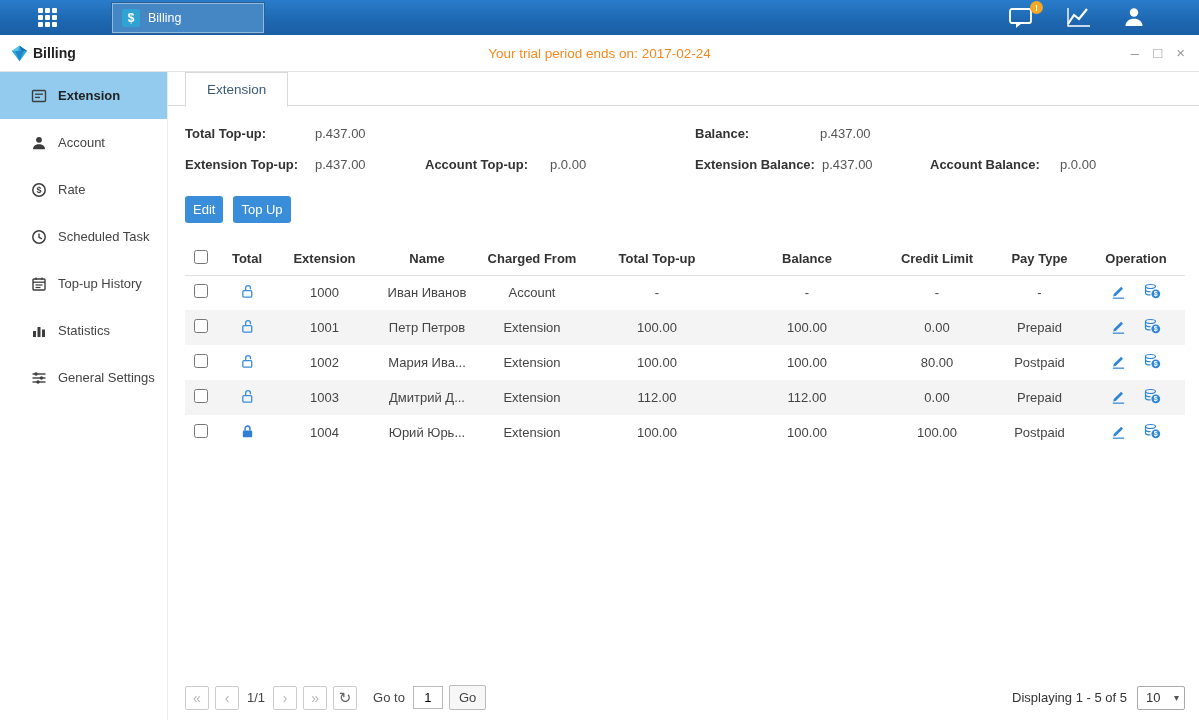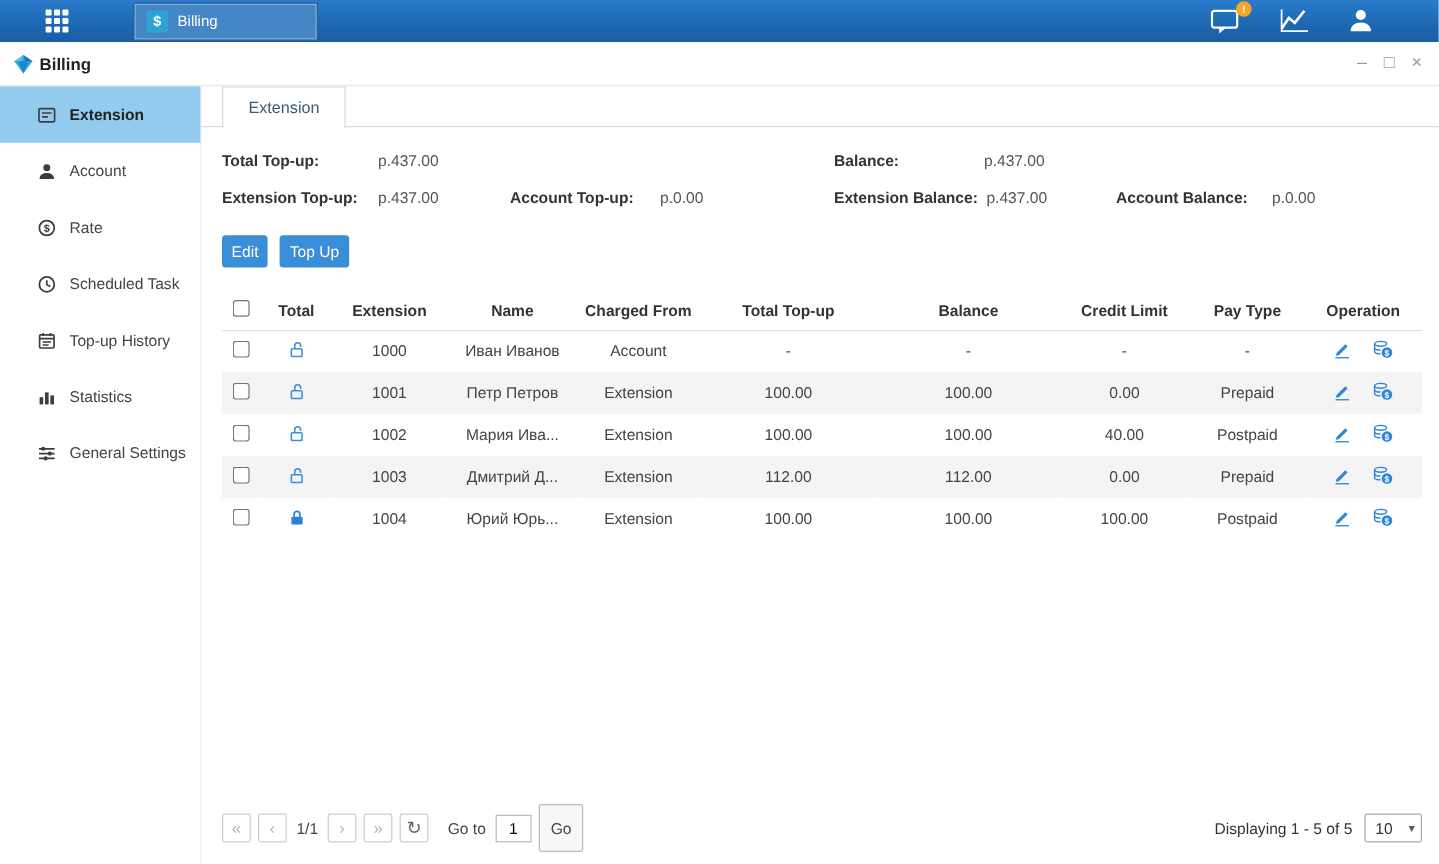--- a/index.html
+++ b/index.html
@@ -116,21 +116,21 @@
     margin-right:6px; color:#b5b5b5; font-size:14px; cursor:pointer;
   }
   .pg-box.refresh { color:#666; font-size:15px; }
   .pg-label { margin:0 8px 0 2px; color:#444; }
   .goto-label { margin:0 8px 0 10px; color:#444; }
   .goto-input {
     width:30px; height:23px; border:1px solid #bbb; text-align:center; font-size:13px;
     font-family:inherit; margin-right:6px;
   }
   .go-btn {
-    height:40px; padding:0 9px; border:1px solid #bbb; background:#f7f7f7; border-radius:2px;
+    height:25px; padding:0 9px; border:1px solid #bbb; background:#f7f7f7; border-radius:2px;
     font-size:13px; font-family:inherit; color:#444; cursor:pointer;
   }
   .pg-right { margin-left:auto; display:flex; align-items:center; gap:10px; }
   .displaying { color:#333; }
   .page-size {
     width:48px; height:24px; border:1px solid #aaa; border-radius:2px; background:#fff;
     display:flex; align-items:center; justify-content:space-between; padding:0 5px 0 8px;
     cursor:pointer; color:#333;
   }
   .page-size .caret { font-size:10px; color:#555; }
@@ -178,20 +178,21 @@
 <div class="window-header">
   <span class="win-logo">
     <svg viewBox="0 0 20 20" width="17" height="17">
       <polygon points="10,1 19,7 10,19 1,7" fill="#2ea8dd"></polygon>
       <polygon points="10,1 19,7 12,7" fill="#1b72b8"></polygon>
       <polygon points="1,7 8,7 10,1" fill="#55c7ef"></polygon>
       <polygon points="10,19 5,7 15,7" fill="#1f86c9"></polygon>
     </svg>
   </span>
   <span class="win-title">Billing</span>
+  <div class="trial-notice">Your trial period ends on: 2017-02-24</div>
   <div class="win-controls">
     <span>–</span>
     <span>□</span>
     <span>×</span>
   </div>
 </div>
 
 <div class="sidebar">
   <div class="sidebar-item active">
     <svg class="sicon" viewBox="0 0 16 16">
@@ -378,21 +379,21 @@
                 <rect x="3" y="7" width="9.5" height="7" rx="1" fill="none" stroke="#3b8ede" stroke-width="1.4"></rect>
                 <path d="M6 7 V4.4 a2.6 2.6 0 0 1 5.2 0 V5.6" fill="none" stroke="#3b8ede" stroke-width="1.4"></path>
               </svg>
             
           </td>
           <td>1002</td>
           <td>Мария Ива...</td>
           <td>Extension</td>
           <td>100.00</td>
           <td>100.00</td>
-          <td>40.00</td>
+          <td>80.00</td>
           <td>Postpaid</td>
           <td class="op-cell">
             <span><svg width="15" height="16" viewBox="0 0 16 17">
                   <path d="M3 11.8 L10.8 4 L12.8 6 L5 13.8 L2.4 14.4 Z" fill="#2f86d8"></path>
                   <rect x="2" y="15.5" width="12" height="1.3" fill="#2f86d8"></rect>
                 </svg></span>
             <span><svg width="17" height="16" viewBox="0 0 17 16">
                   <ellipse cx="6.5" cy="3.5" rx="5" ry="2" fill="none" stroke="#2f86d8" stroke-width="1.2"></ellipse>
                   <path d="M1.5 3.5 v3.2 c0 1.1 2.2 2 5 2" fill="none" stroke="#2f86d8" stroke-width="1.2"></path>
                   <path d="M1.5 6.7 v3.2 c0 1.1 2.2 2 5 2" fill="none" stroke="#2f86d8" stroke-width="1.2"></path>

